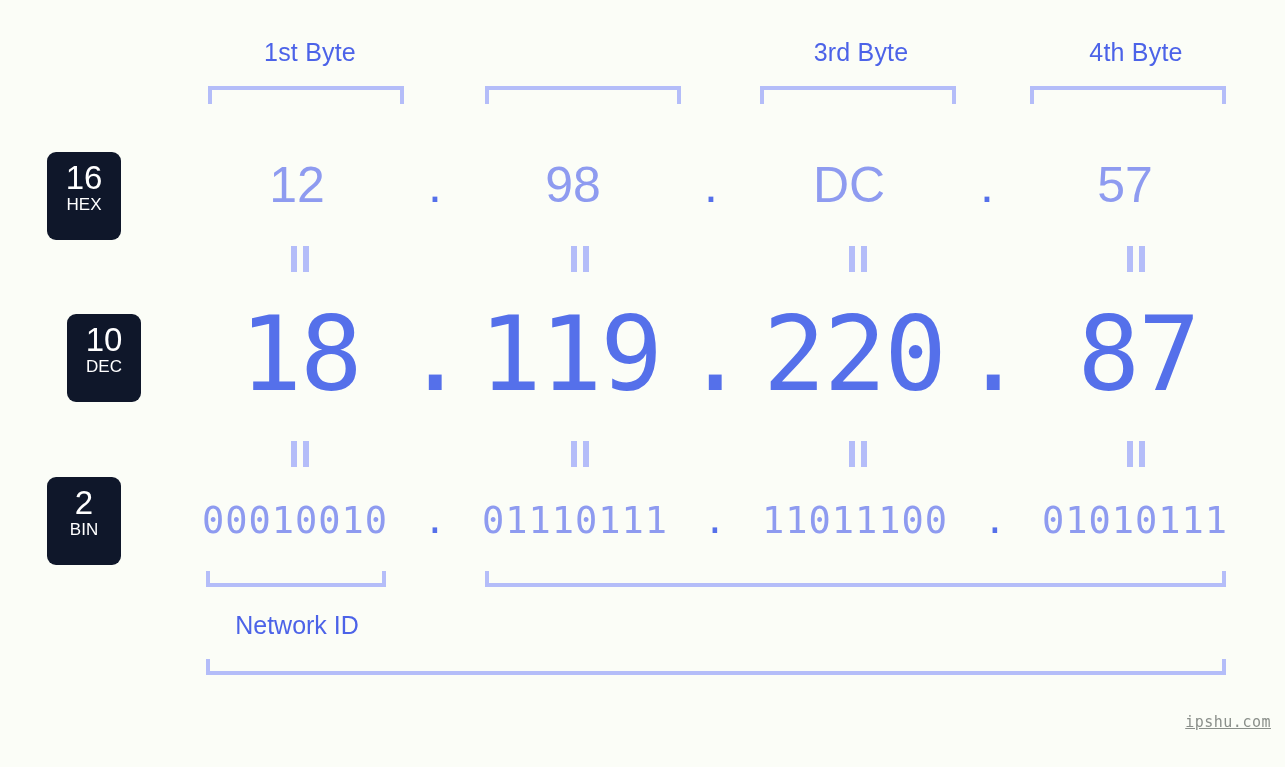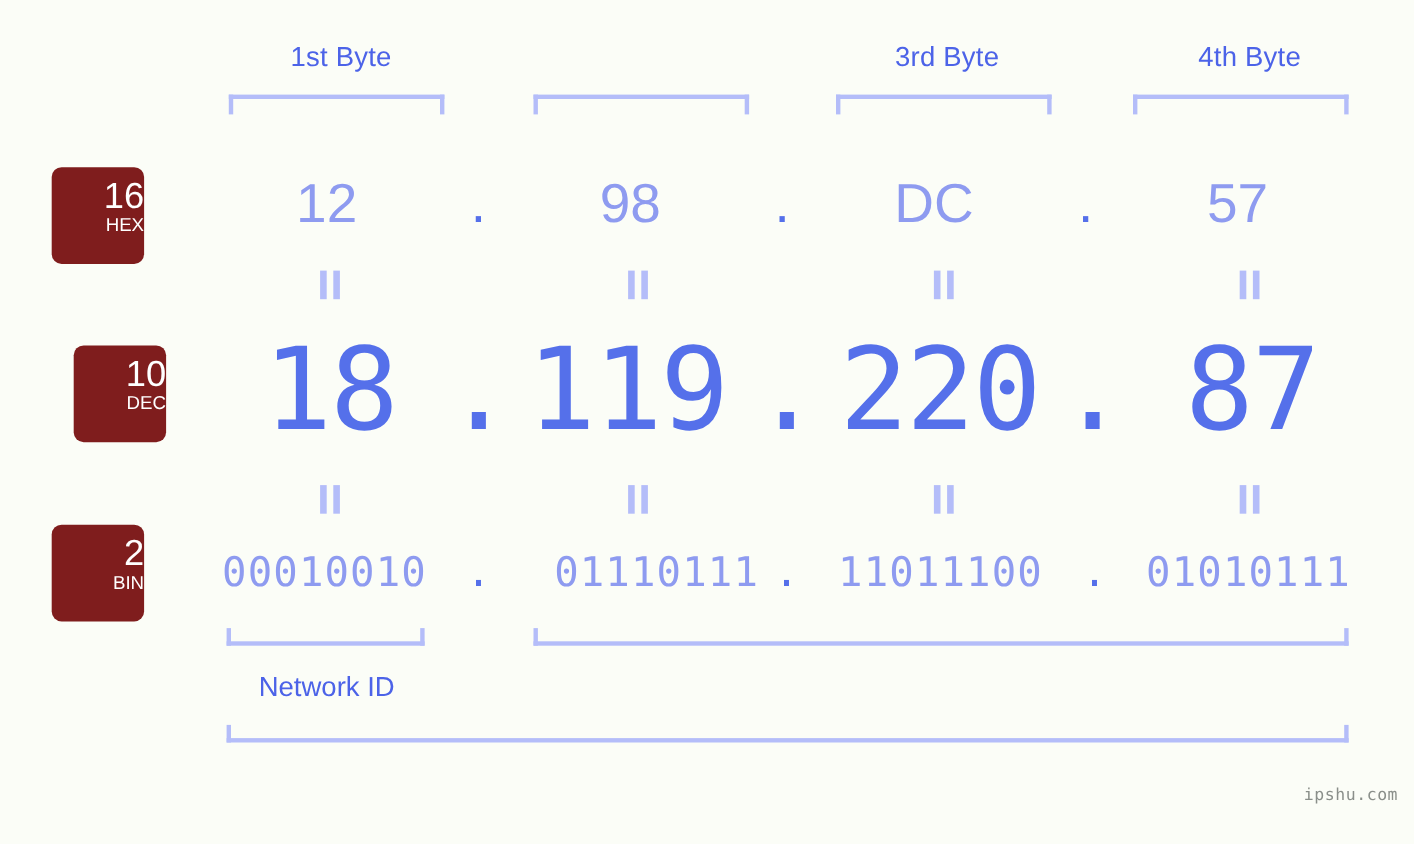--- a/index.html
+++ b/index.html
@@ -48,25 +48,25 @@
     border-bottom: 4px solid #b4bdf9;
     border-left: 4px solid #b4bdf9;
     border-right: 4px solid #b4bdf9;
     box-sizing: border-box;
   }
 
   
   .badge {
     position: absolute;
     left: 47px;
-    width: 84px;
+    width: 74px;
     border-radius: 9px;
-    background: #7f1d1d;
+    background: #0f172a;
     color: #ffffff;
-    text-align: right;
+    text-align: center;
     box-sizing: border-box;
   }
   .badge .badge-num {
     display: block;
     font-size: 33px;
     line-height: 34px;
     font-weight: 400;
     padding-top: 9px;
   }
   .badge .badge-lbl {
@@ -172,20 +172,21 @@
 
   
   #watermark {
     position: absolute;
     right: 14px;
     top: 713px;
     font-family: "DejaVu Sans Mono", monospace;
     font-size: 15px;
     color: #8a8f8a;
     letter-spacing: 0.5px;
+    text-decoration: underline;
   }
 </style>
 </head>
 <body>
 
 <div id="stage">
 
   <div class="byte-head" style="left:186px;width:248px;">1st Byte</div>
   <div class="byte-head" style="left:737px;width:248px;">3rd Byte</div>
   <div class="byte-head" style="left:1012px;width:248px;">4th Byte</div>
@@ -258,21 +259,21 @@
       <i class="b"></i>
   </div>
   <div class="eqmark" style="left:1125px;top:441px;">
     <i class="a"></i>
       <i class="b"></i>
   </div>
 
   <div class="row">
     <div class="cell bin-val" style="left:180px;width:230px;">00010010</div>
     <div class="cell bin-dot" style="left:410px;width:50px;">.</div>
-    <div class="cell bin-val" style="left:460px;width:230px;text-align:right;">01110111</div>
+    <div class="cell bin-val" style="left:460px;width:230px;">01110111</div>
     <div class="cell bin-dot" style="left:690px;width:50px;">.</div>
     <div class="cell bin-val" style="left:740px;width:230px;">11011100</div>
     <div class="cell bin-dot" style="left:970px;width:50px;">.</div>
     <div class="cell bin-val" style="left:1020px;width:230px;">01010111</div>
   </div>
 
   <div class="bracket-bottom" style="left:206px;width:180px;top:571px;"></div>
   <div class="sec-label" style="left:186px;width:222px;top:609px;">Network ID</div>
 
   <div class="bracket-bottom" style="left:485px;width:741px;top:571px;"></div>

